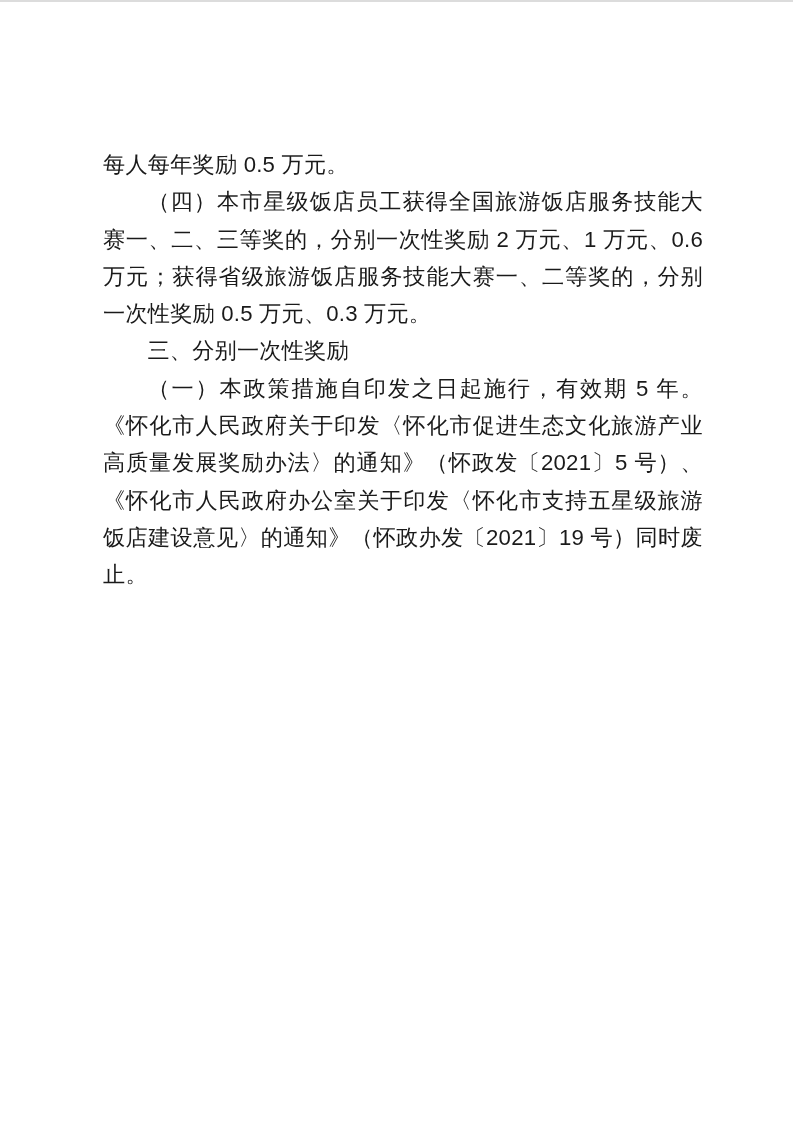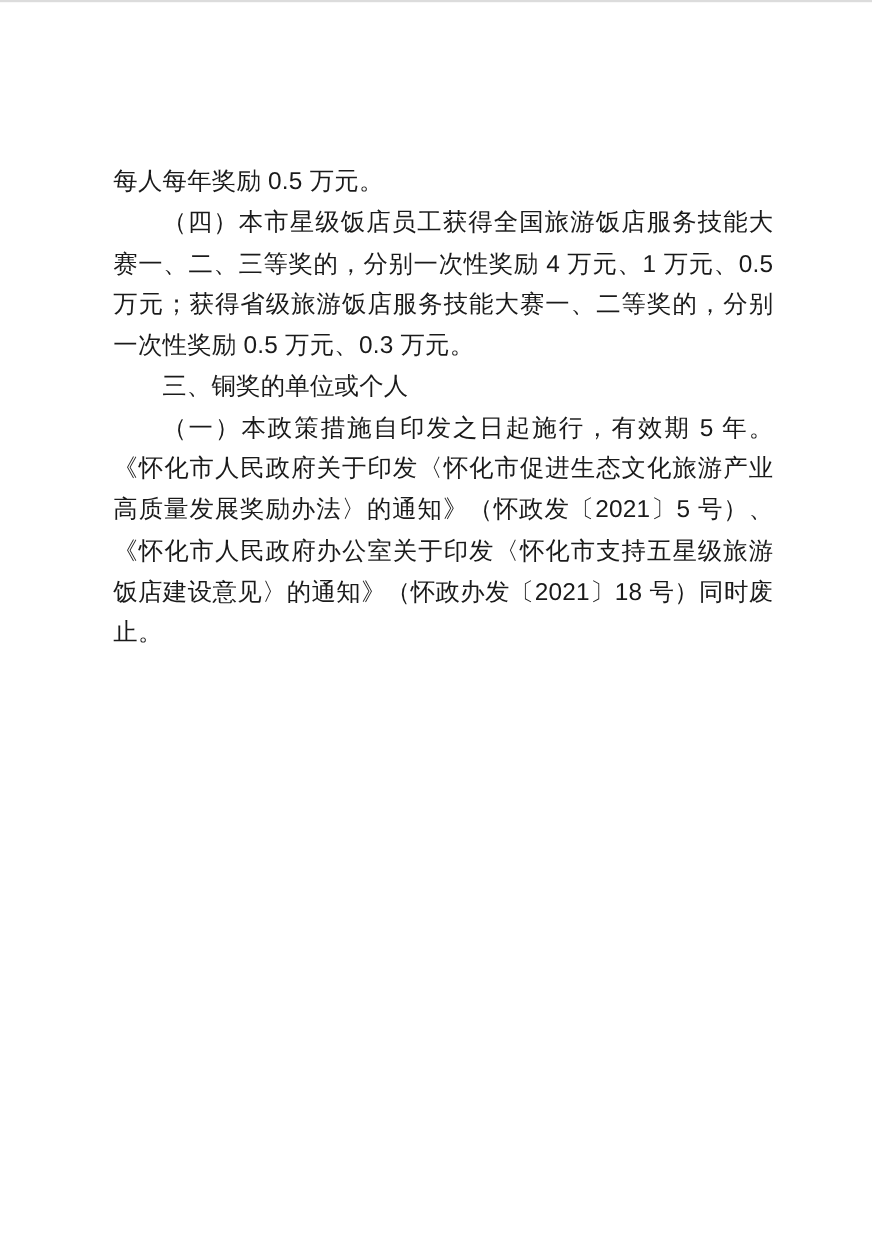--- a/index.html
+++ b/index.html
@@ -47,18 +47,18 @@
     letter-spacing: 3px;
     white-space: pre;
   }
 </style>
 </head>
 <body>
 
 <div class="page">
   <div class="content" id="paragraphs">
       <p class="para">每人每年奖励 0.5 万元。</p>
-      <p class="para indent">（四）本市星级饭店员工获得全国旅游饭店服务技能大赛一、二、三等奖的，分别一次性奖励 4 万元、1 万元、0.5 万元；获得省级旅游饭店服务技能大赛一、二等奖的，分别一次性奖励 0.5 万元、0.3 万元。</p>
-      <p class="para indent heading">三、铜奖的单位或个人</p>
-      <p class="para indent">（一）本政策措施自印发之日起施行，有效期 5 年。《怀化市人民政府关于印发〈怀化市促进生态文化旅游产业高质量发展奖励办法〉的通知》（怀政发〔2021〕5 号）、《怀化市人民政府办公室关于印发〈怀化市支持五星级旅游饭店建设意见〉的通知》（怀政办发〔2021〕18 号）同时废止。</p>
+      <p class="para indent">（四）本市星级饭店员工获得全国旅游饭店服务技能大赛一、二、三等奖的，分别一次性奖励 2 万元、1 万元、0.6 万元；获得省级旅游饭店服务技能大赛一、二等奖的，分别一次性奖励 0.5 万元、0.3 万元。</p>
+      <p class="para indent heading">三、分别一次性奖励</p>
+      <p class="para indent">（一）本政策措施自印发之日起施行，有效期 5 年。《怀化市人民政府关于印发〈怀化市促进生态文化旅游产业高质量发展奖励办法〉的通知》（怀政发〔2021〕5 号）、《怀化市人民政府办公室关于印发〈怀化市支持五星级旅游饭店建设意见〉的通知》（怀政办发〔2021〕19 号）同时废止。</p>
     </div>
   <div class="page-number">- 4 -</div>
 </div>
 
 </body></html>

